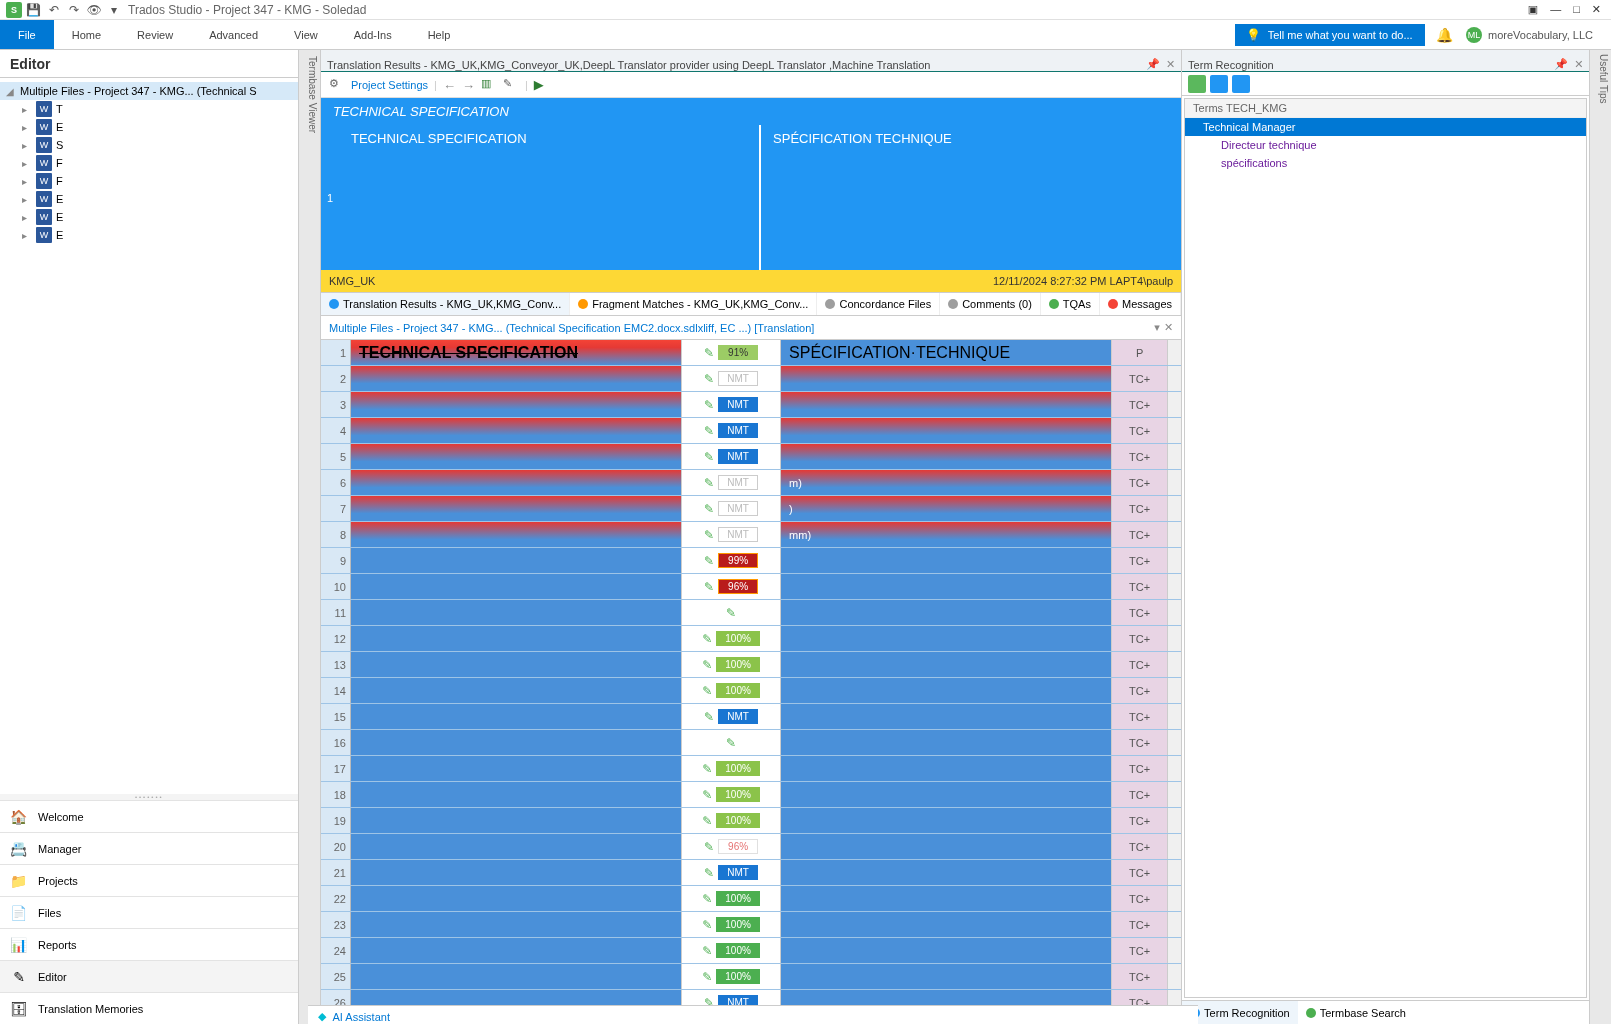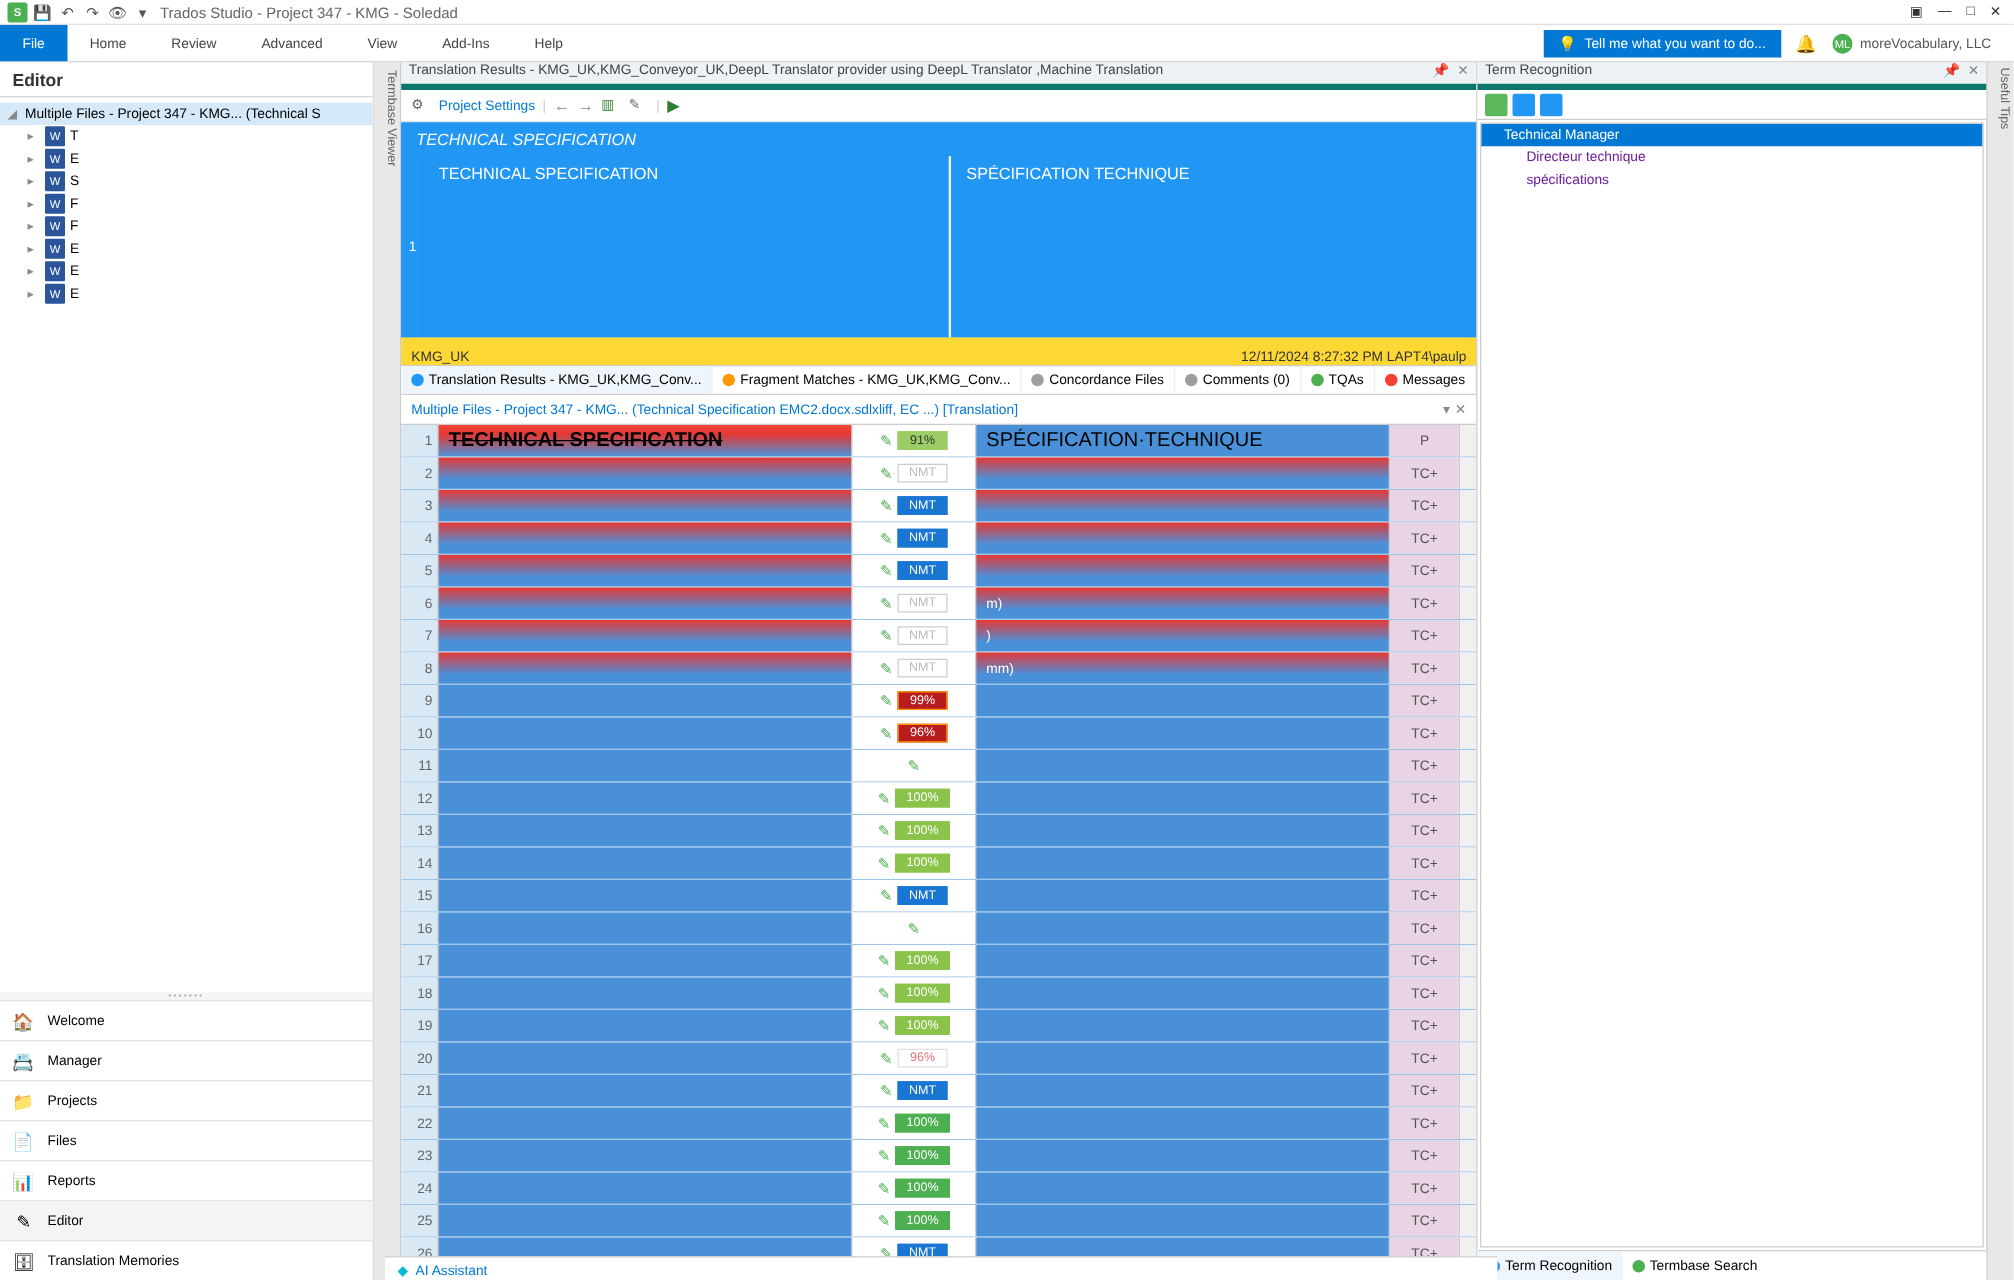--- a/index.html
+++ b/index.html
@@ -41,40 +41,40 @@
 .tree-txt{white-space:nowrap;overflow:hidden;flex:1}
 .resizer{height:6px;background:#f4f4f4;text-align:center;color:#aaa;font-size:6px;letter-spacing:2px}
 
 
 .nav{background:#fff}
 .nav-item{height:32px;display:flex;align-items:center;gap:10px;padding:0 10px;border-top:1px solid #e3e3e3;cursor:pointer}
 .nav-item.active{background:#f4f4f4}
 .nav-ico{width:18px;height:18px;display:flex;align-items:center;justify-content:center;font-size:14px}
 
 
-.panel-hdr{height:22px;background:#eef2f5;border-bottom:5px solid #0f766e;display:flex;align-items:flex-start;padding:0 6px;color:#444;gap:6px}
+.panel-hdr{height:22px;background:#eef2f5;border-bottom:1px solid #0f766e;display:flex;align-items:flex-end;padding:0 6px;color:#444;gap:6px}
 .panel-hdr .title{flex:1;overflow:hidden;white-space:nowrap}
 .panel-hdr .pin{font-size:11px;color:#888;cursor:pointer}
 .tm-toolbar{height:26px;background:#fff;display:flex;align-items:center;gap:6px;padding:0 8px;border-bottom:1px solid #ddd}
 .tm-toolbar .lnk{color:#0078d4;cursor:pointer}
 .tm-toolbar .sep{color:#ccc}
 .arrow{color:#888;font-size:13px;cursor:pointer}
 .arrow.green{color:#2e7d32}
 .tb-ico{width:16px;height:16px;color:#666}
 
 
 .tm-body{height:172px;display:flex;flex-direction:column;background:#1e88e5}
 .tm-src-hdr{background:#2196f3;color:#fff;padding:6px 12px;font-style:italic;font-size:13px}
 .tm-row{flex:1;display:flex}
 .tm-rownum{width:18px;background:#2196f3;color:#fff;display:flex;align-items:center;justify-content:center}
 .tm-src{flex:1;background:#2196f3;color:#fff;padding:6px 12px;font-size:13px;border-right:2px solid #fff}
 .tm-badge{width:52px;background:#2196f3;display:flex;align-items:flex-start;justify-content:center;padding-top:4px}
 .cm-chip{background:#388e3c;color:#fff;padding:2px 6px;font-size:11px;border-radius:2px}
 .tm-tgt{flex:1;background:#2196f3;color:#fff;padding:6px 12px;font-size:13px}
-.tm-footer{height:22px;background:#fdd835;display:flex;align-items:flex-end;padding:0 8px;color:#333}
+.tm-footer{height:22px;background:#fdd835;display:flex;align-items:center;padding:0 8px;color:#333}
 .tm-footer .r{margin-left:auto}
 
 
 .tabstrip{height:24px;background:#fff;display:flex;align-items:center;border-top:1px solid #ccc;border-bottom:1px solid #ccc}
 .tabstrip .bt{padding:0 8px;height:100%;display:flex;align-items:center;gap:4px;cursor:pointer;border-right:1px solid #eee;white-space:nowrap}
 .tabstrip .bt.active{background:#eef5fb}
 .dot{width:10px;height:10px;border-radius:50%;display:inline-block}
 .dot.blue{background:#2196f3}
 .dot.orange{background:#ff9800}
 .dot.gray{background:#9e9e9e}
@@ -621,20 +621,21 @@
       <span class="title">Term Recognition</span>
       <span class="pin">📌</span>
       <span class="pin">✕</span>
     </div>
     <div class="term-toolbar">
       <span class="tico"></span>
       <span class="tico" style="background:#2196f3"></span>
       <span class="tico" style="background:#2196f3"></span>
     </div>
     <div class="term-box">
+      <div class="term-hdr">Terms TECH_KMG</div>
       <div class="term-row sel">Technical Manager</div>
       <div class="term-row tgt">Directeur technique</div>
       <div class="term-row tgt2">spécifications</div>
     </div>
     <div class="term-tabs">
       <div class="tt active">
           <span class="dot blue"></span>
           <span>Term Recognition</span>
         </div>
       <div class="tt">

